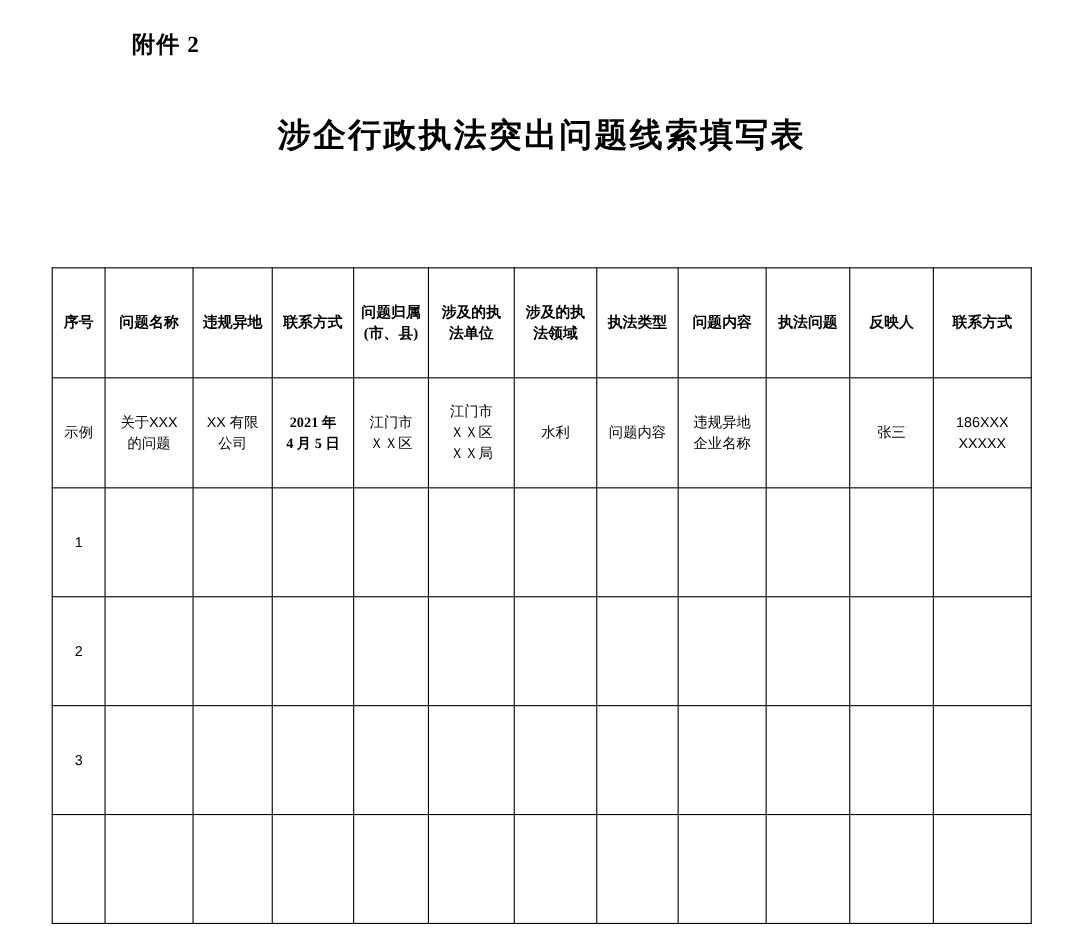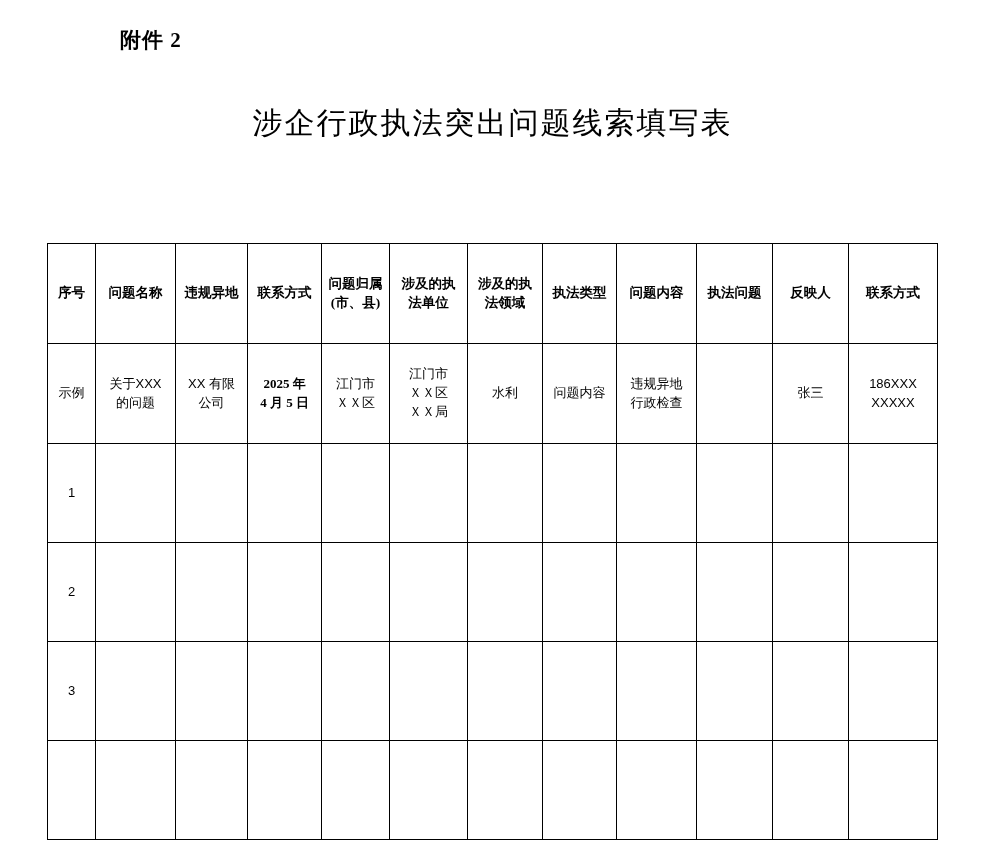--- a/index.html
+++ b/index.html
@@ -32,21 +32,21 @@
     white-space: nowrap;
     text-align: center;
   }
   .doc-title {
     position: absolute;
     left: 0;
     right: 0;
     top: 103px;
     text-align: center;
     font-family: "Liberation Serif", serif;
-    font-weight: normal;
+    font-weight: bold;
     font-size: 30px;
     letter-spacing: 2px;
   }
   .table-wrap {
     position: absolute;
     left: 47px;
     top: 200px;
     width: 890px;
   }
   table.form-table {
@@ -208,21 +208,21 @@
               </div>
             </td>
             <td>
               <div class="cell-lines">
                 <span>XX 有限</span>
                 <span>公司</span>
               </div>
             </td>
             <td class="bold-cell">
               <div class="cell-lines">
-                <span>2025 年</span>
+                <span>2021 年</span>
                 <span>4 月 5 日</span>
               </div>
             </td>
             <td>
               <div class="cell-lines">
                 <span>江门市</span>
                 <span>ＸＸ区</span>
               </div>
             </td>
             <td>
@@ -238,21 +238,21 @@
               </div>
             </td>
             <td>
               <div class="cell-lines">
                 <span>问题内容</span>
               </div>
             </td>
             <td>
               <div class="cell-lines">
                 <span>违规异地</span>
-                <span>行政检查</span>
+                <span>企业名称</span>
               </div>
             </td>
             <td>
               <div class="cell-lines">
                 <span></span>
               </div>
             </td>
             <td>
               <div class="cell-lines">
                 <span>张三</span>

